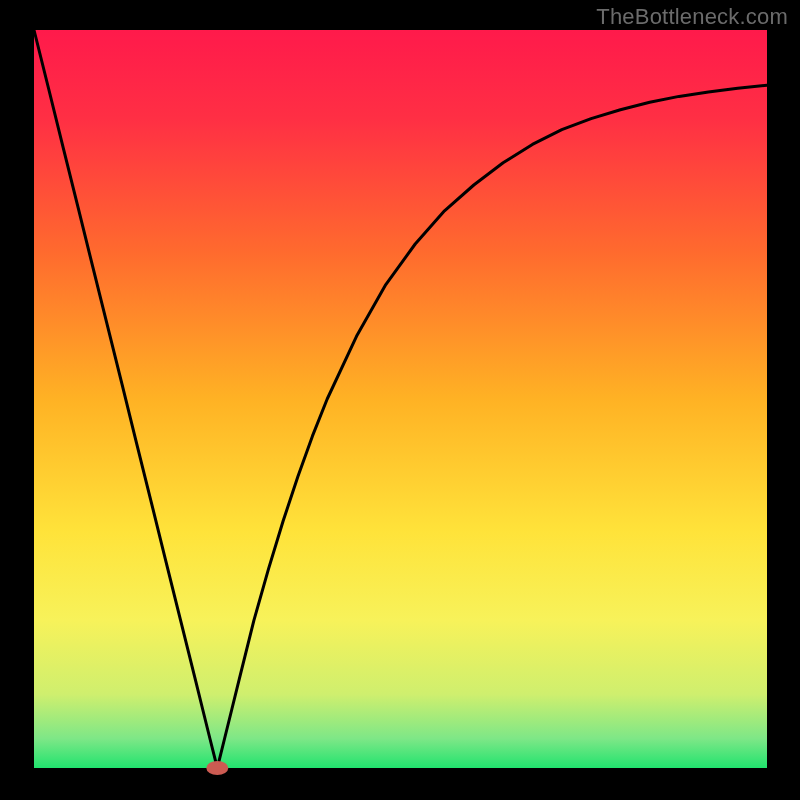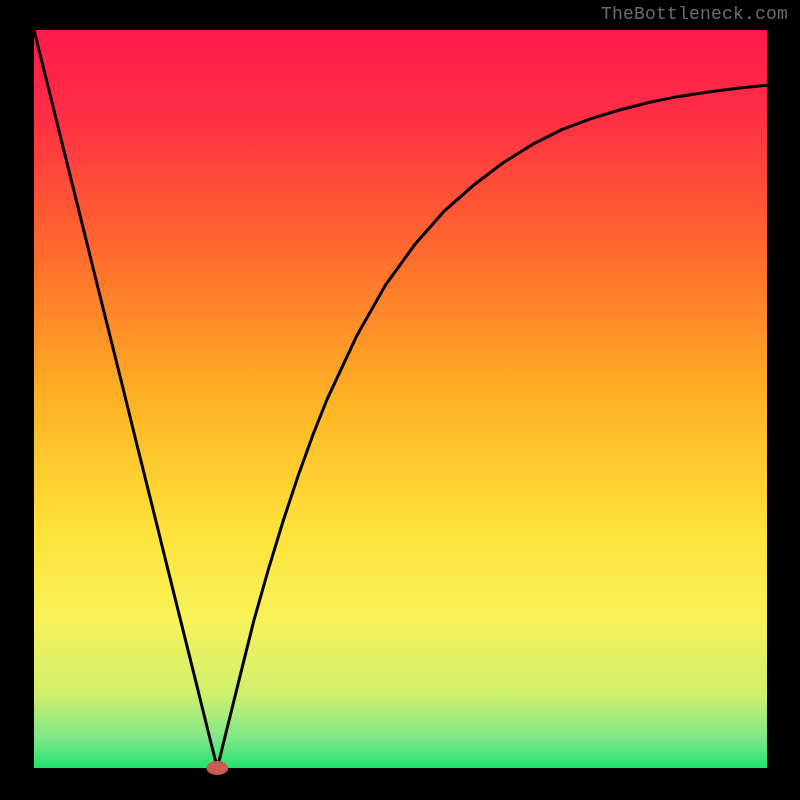--- a/index.html
+++ b/index.html
@@ -15,25 +15,24 @@
     position: relative;
     width: 800px;
     height: 800px;
     background: #000;
   }
   .watermark {
     position: absolute;
     top: 4px;
     right: 12px;
     color: #6b6b6b;
-    font-size: 18px;
+    font-size: 22px;
     font-weight: 500;
     letter-spacing: 0.2px;
     z-index: 5;
-    font-family: Liberation Mono, monospace;
   }
   svg.plot {
     position: absolute;
     left: 0;
     top: 0;
   }
 </style>
 </head>
 <body>
 <div class="frame">

